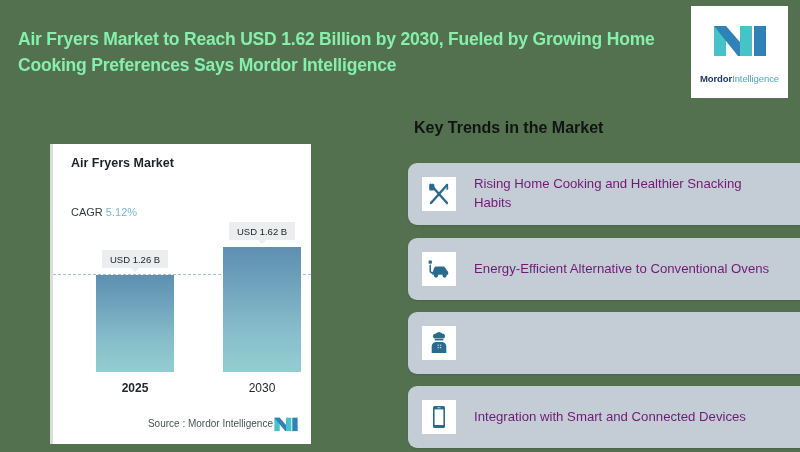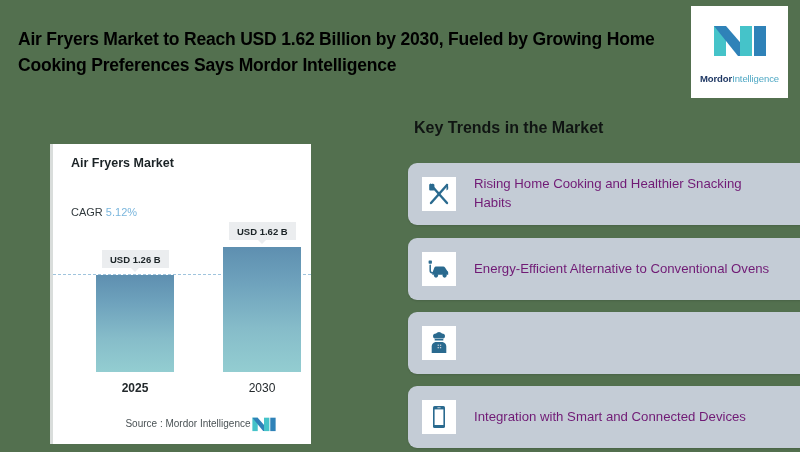--- a/index.html
+++ b/index.html
@@ -15,21 +15,21 @@
 
   
   .headline {
     position: absolute;
     left: 18px;
     top: 26px;
     width: 640px;
     font-size: 17.5px;
     font-weight: bold;
     line-height: 1.5;
-    color: #000000;
+    color: #86efac;
     letter-spacing: -0.2px;
   }
 
   .brand-logo {
     position: absolute;
     right: 12px;
     top: 6px;
     width: 97px;
     height: 92px;
     background: #ffffff;
@@ -102,40 +102,40 @@
     width: 78px;
   }
   .x-2025 { left: 25px; font-weight: bold; }
   .x-2030 { left: 152px; }
 
   .pill {
     position: absolute;
     background: #ebedef;
     border-radius: 0;
     font-size: 9.5px;
-    font-weight: bold;
+    font-weight: normal;
     color: #1b2326;
     padding: 3.5px 8px;
     white-space: nowrap;
   }
   .pill::after {
     content: "";
     position: absolute;
     left: 50%;
     margin-left: -4px;
     bottom: -4px;
     border-left: 4px solid transparent;
     border-right: 4px solid transparent;
     border-top: 4px solid #ebedef;
   }
 
   .chart-foot {
     position: absolute;
     left: 18px; right: 12px; bottom: 12px;
-    display: flex; align-items: center; justify-content: center; margin-left: 32px;
+    display: flex; align-items: center; justify-content: flex-end; margin-left: 32px;
   }
   .chart-source { font-size: 10px; color: #4a5255; }
   .foot-mark { width: 26px; height: 17px; }
 
   
   .trends-title {
     position: absolute;
     left: 414px; top: 119px;
     font-size: 16px; font-weight: bold; color: #101513;
   }

